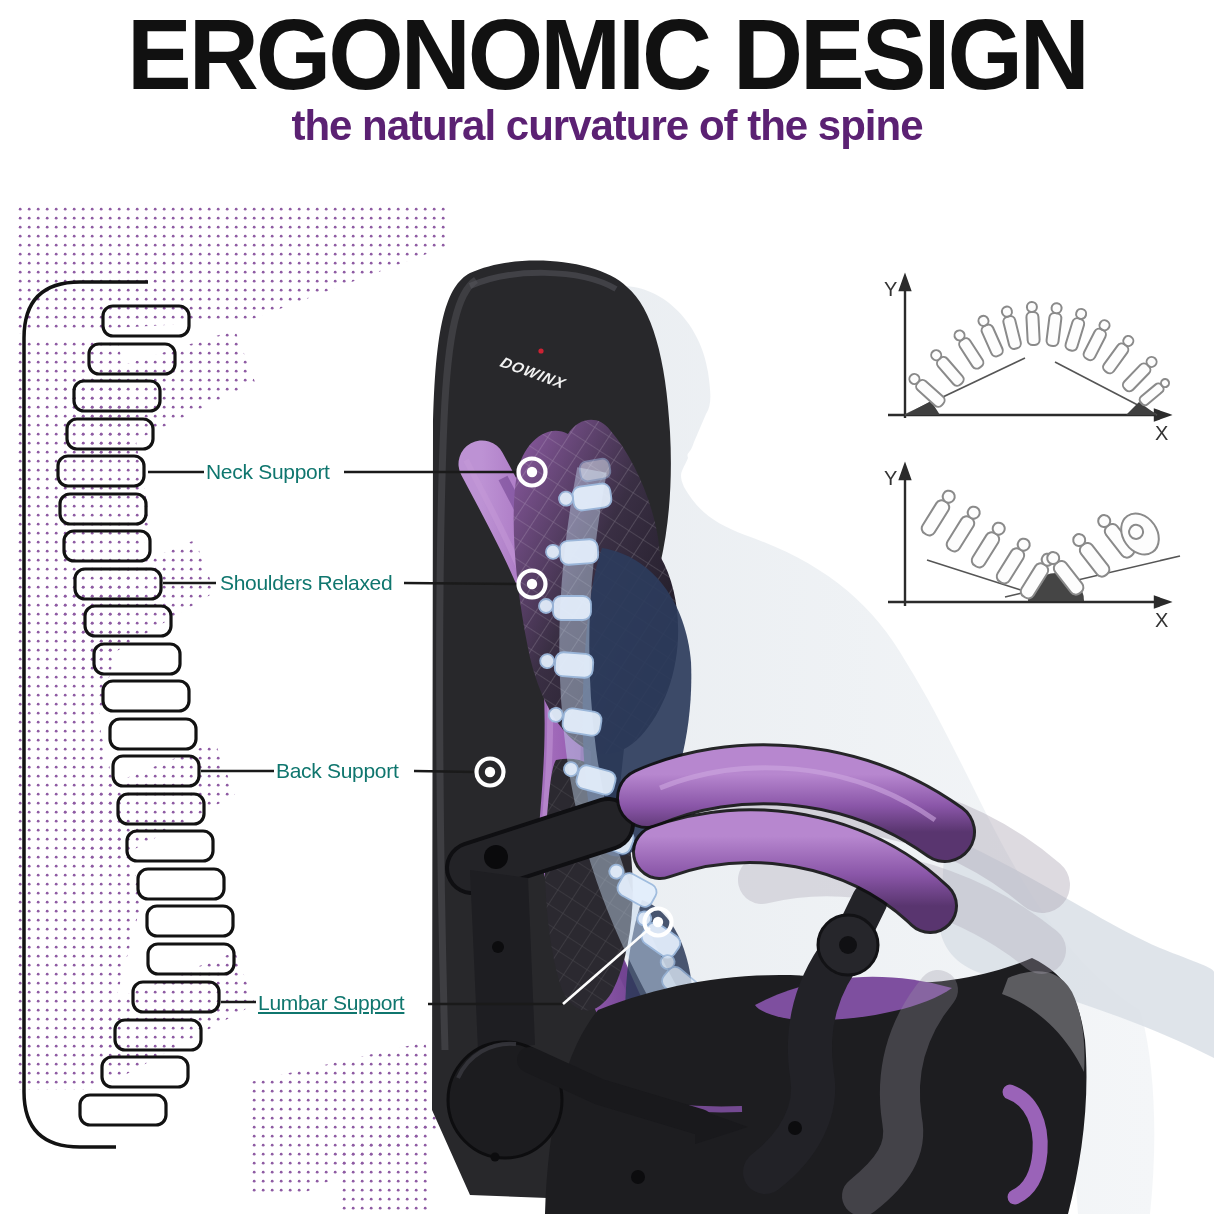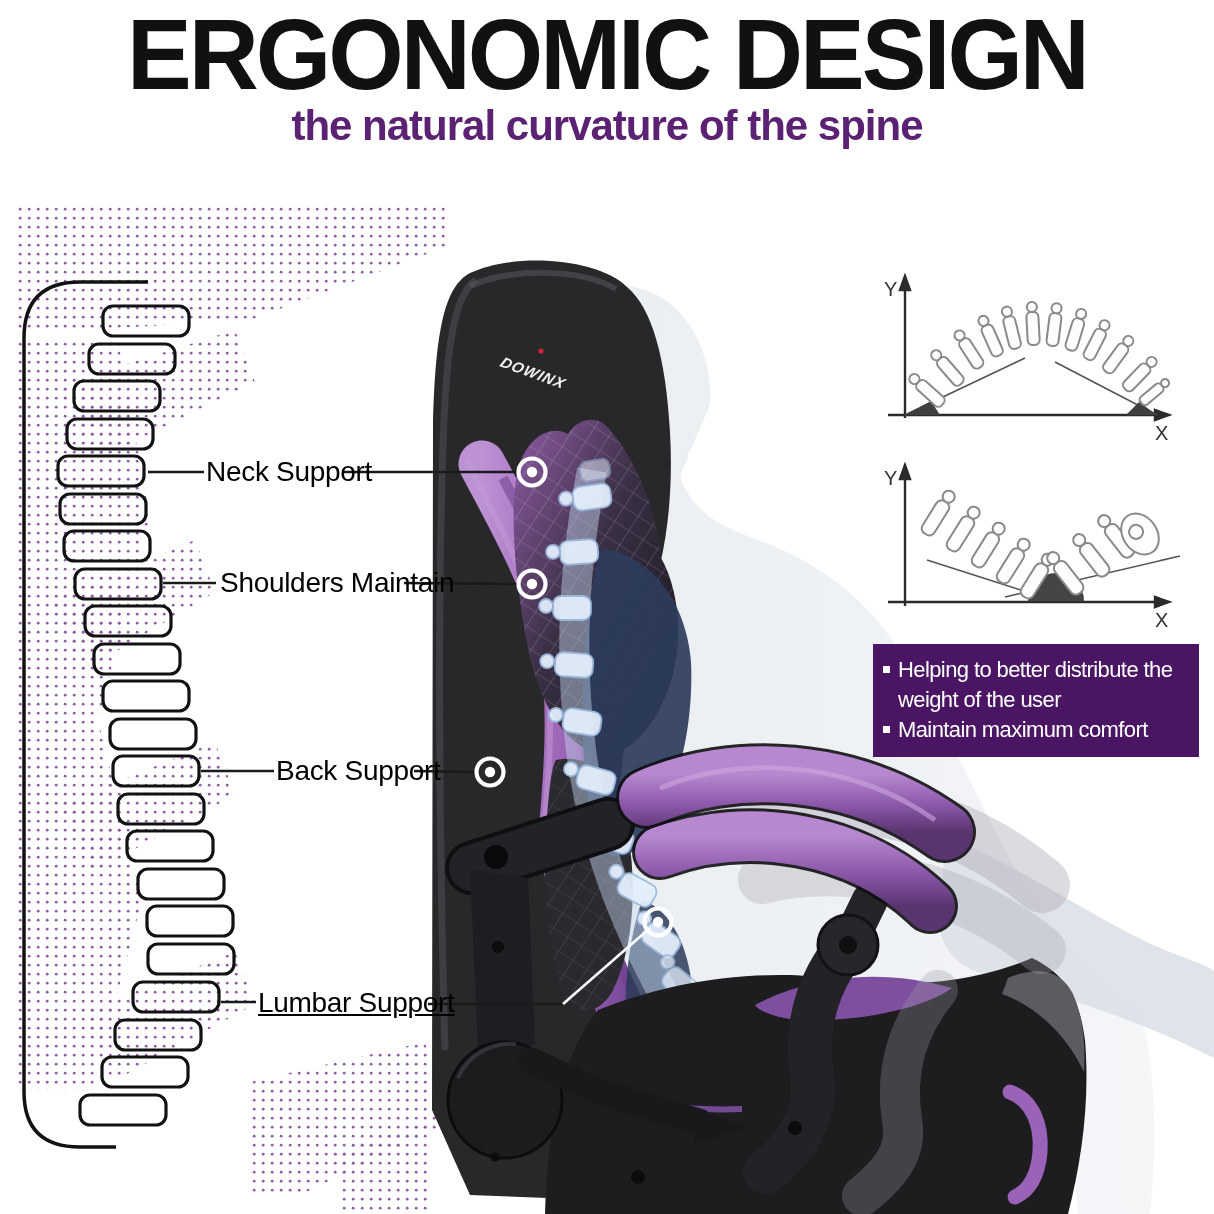--- a/index.html
+++ b/index.html
@@ -6,22 +6,22 @@
   .page{position:relative;width:1214px;height:1214px;background:#fff;overflow:hidden;
         font-family:"Liberation Sans","DejaVu Sans",sans-serif;}
   .hdr{position:absolute;top:0;left:0;width:1214px;text-align:center;z-index:5;}
   .title{margin:0;padding-top:6px;font-size:97px;line-height:1.0;font-weight:700;
          letter-spacing:-3px;color:#111;transform:scaleY(1.04);}
   .sub1{margin:0;margin-top:6px;font-size:42px;line-height:1.1;font-weight:400;
         letter-spacing:-1px;color:#1d1d1d;}
   .sub2{margin:0;font-size:42px;line-height:1.1;font-weight:700;letter-spacing:-1px;
         color:#5b2173;}
   .art{position:absolute;left:0;top:0;z-index:1;}
-  .callout-label{position:absolute;z-index:6;font-size:28px;line-height:26px;
-        color:#000000;white-space:nowrap;letter-spacing:-0.3px;}
+  .callout-label{position:absolute;z-index:6;font-size:21px;line-height:26px;
+        color:#0f766e;white-space:nowrap;letter-spacing:-0.3px;}
   .lab-neck{left:206px;top:459px;}
   .lab-shoulders{left:220px;top:570px;}
   .lab-back{left:276px;top:758px;text-align:right;}
   .lab-lumbar{left:258px;top:990px;text-decoration:underline;}
   .infobox{position:absolute;left:873px;top:644px;width:326px;box-sizing:border-box;
         background:#4a1663;padding:11px 8px 12px 10px;z-index:6;}
   .binfo{display:flex;align-items:flex-start;}
   .sq{flex:none;width:7px;height:7px;background:#fff;margin:11px 8px 0 0;}
   .btxt{color:#fff;font-size:22px;line-height:30px;letter-spacing:-0.6px;font-weight:400;}
 </style>
@@ -399,28 +399,18 @@
           </g>
         <g transform="translate(1140,534) rotate(-35)">
             <ellipse rx="17" ry="22"></ellipse>
             <circle cx="-2" cy="-4" r="7"></circle>
           </g>
       </g>
     </g>
   </svg>
 
   <div class="callout-label lab-neck">Neck Support</div>
-  <div class="callout-label lab-shoulders">Shoulders Maintain</div>
+  <div class="callout-label lab-shoulders">Shoulders Relaxed</div>
   <div class="callout-label lab-back">Back Support</div>
   <div class="callout-label lab-lumbar">Lumbar Support</div>
 
-  <div class="infobox">
-    <div class="binfo">
-      <span class="sq"></span>
-      <span class="btxt">Helping to better distribute the weight of the user</span>
-    </div>
-    <div class="binfo">
-      <span class="sq"></span>
-      <span class="btxt">Maintain maximum comfort</span>
-    </div>
-  </div>
 
 </div>
 
 </body></html>

